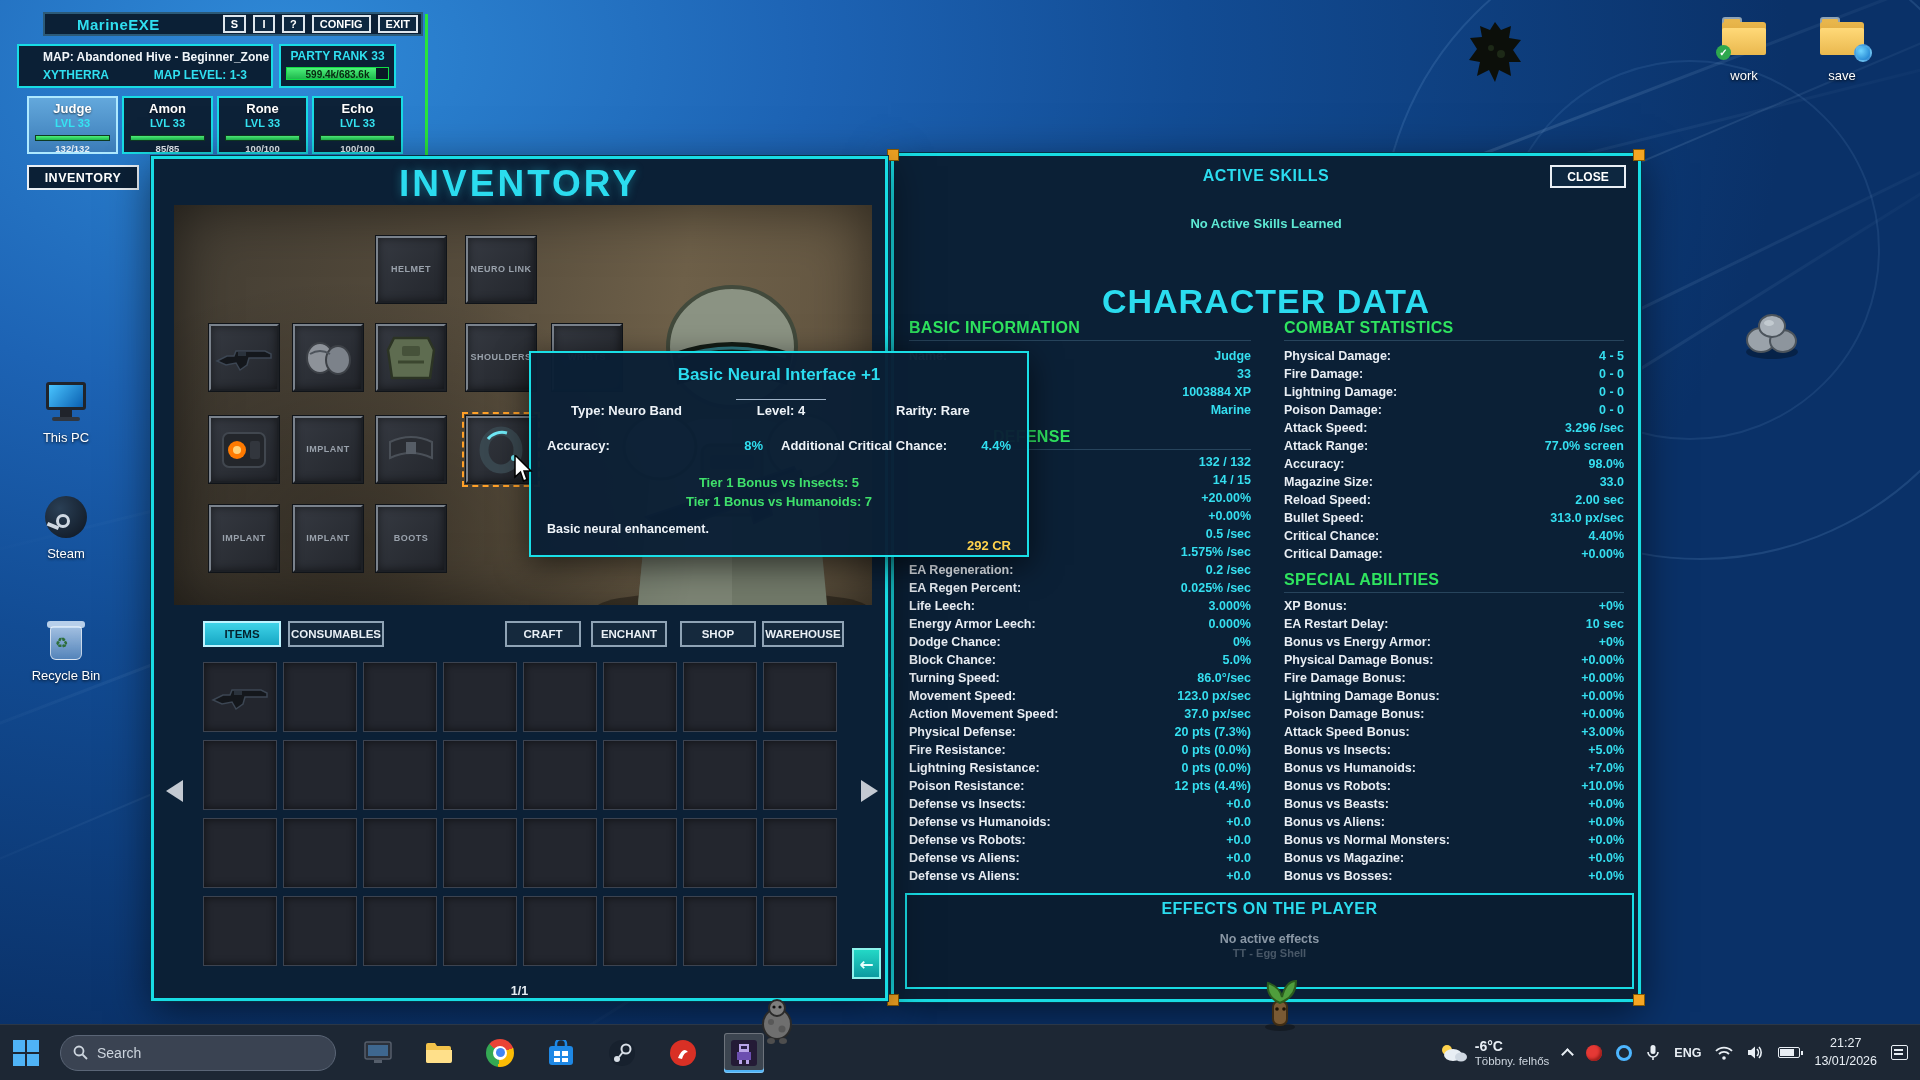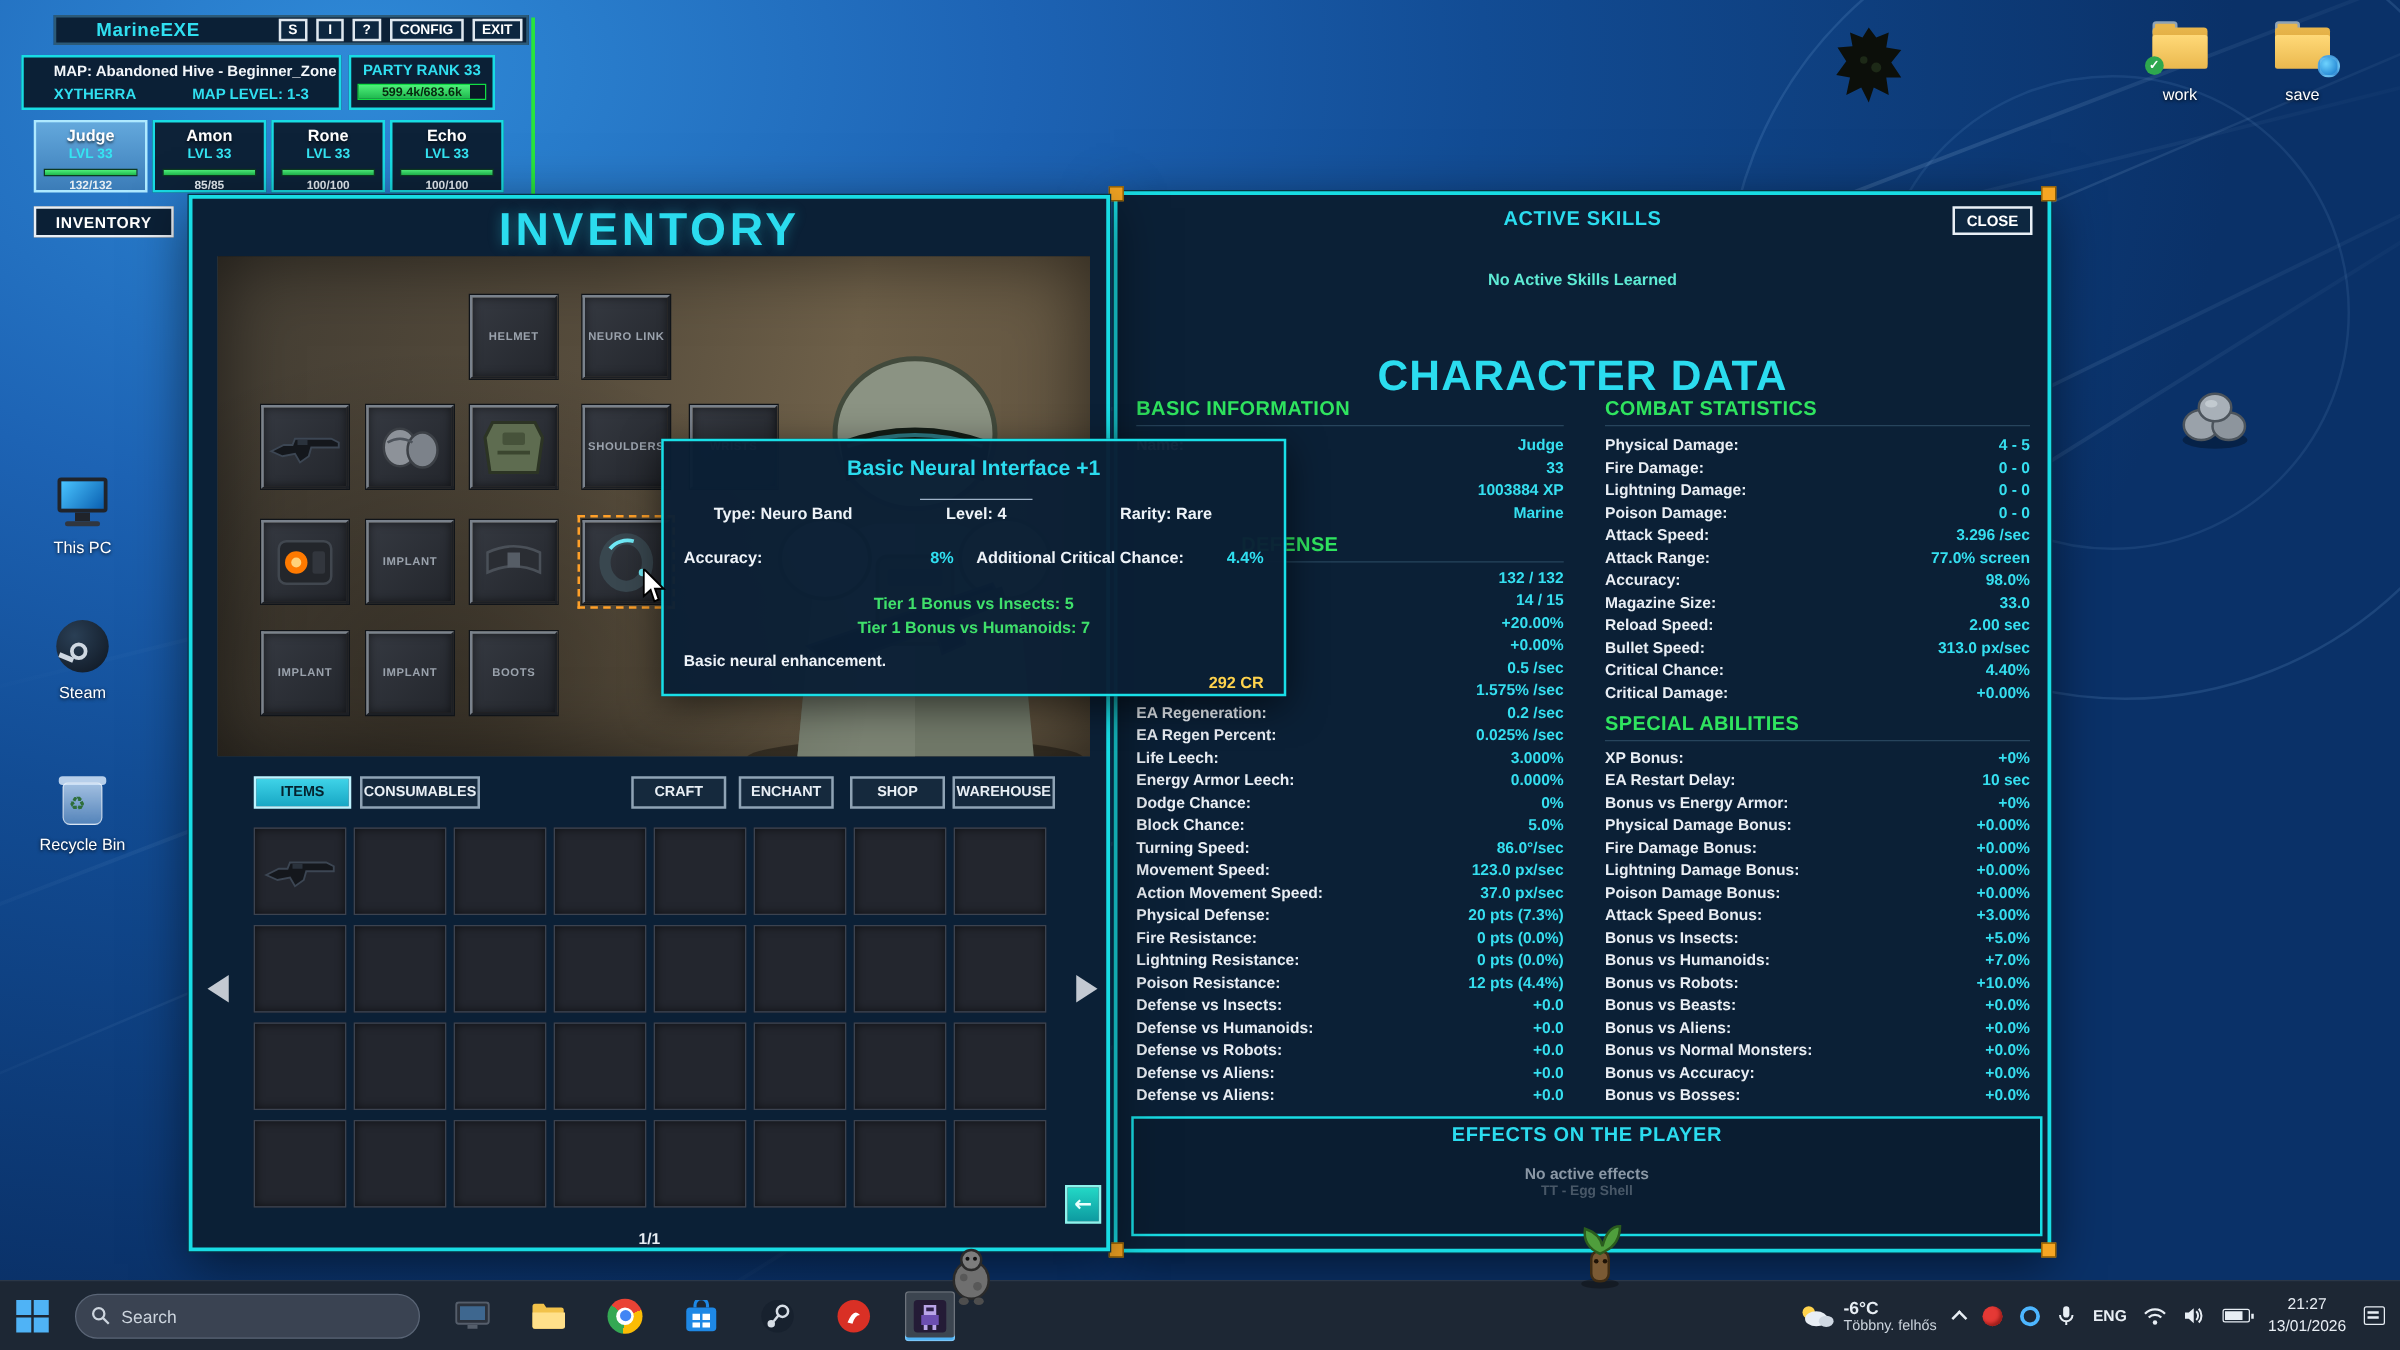--- a/index.html
+++ b/index.html
@@ -98,21 +98,21 @@
   .tt-pair-r-lbl{position:absolute;left:250px;font-size:13px;font-weight:bold;color:#eef3f8}
   .tt-pair-r-val{position:absolute;right:16px;font-size:13px;font-weight:bold;color:#30dff0}
   .tt-bonus{position:absolute;left:0;right:0;text-align:center;font-size:13px;font-weight:bold;color:#3fe06b}
   .tt-desc{position:absolute;left:16px;top:169px;font-size:12.5px;font-weight:bold;color:#eef3f8}
   .tt-price{position:absolute;right:16px;top:185px;font-size:13px;font-weight:bold;color:#ffd34d}
 
   
   #char-window{left:891px;top:153px;width:750px;height:849px;z-index:5}
   .handle{position:absolute;width:12px;height:12px;background:#f6a623;border:1px solid #8a5a00;z-index:13}
   .skills-title{text-align:center;color:#2bdcef;font-weight:bold;font-size:16px;margin-top:11px;letter-spacing:.5px}
-  .close-btn{position:absolute;right:12px;top:9px;width:64px;height:23px;border:2px solid #e9eff5;background:#0d2740;color:#fff;font-weight:bold;font-size:12px;display:flex;align-items:center;justify-content:center}
+  .close-btn{position:absolute;right:12px;top:9px;width:76px;height:23px;border:2px solid #e9eff5;background:#0d2740;color:#fff;font-weight:bold;font-size:12px;display:flex;align-items:center;justify-content:center}
   .no-skills{position:absolute;left:0;right:0;top:60px;text-align:center;color:#5eead4;font-weight:bold;font-size:13px}
   .char-data-title{position:absolute;left:0;right:0;top:126px;text-align:center;color:#2bdcef;font-weight:bold;font-size:34px;letter-spacing:1px}
   .sec-h{position:absolute;color:#2fe45f;font-weight:bold;font-size:16px;letter-spacing:.3px;border-bottom:1px solid #27445c;padding-bottom:3px}
   .stats-col{position:absolute}
   .stat-row{display:flex;justify-content:space-between;align-items:center;height:18px;font-size:12.5px;font-weight:bold;white-space:nowrap}
   .stat-label{color:#e9eef4}
   .stat-value{color:#35dff0}
   .effects-box{position:absolute;left:11px;top:737px;width:729px;height:96px;border:2px solid #18dce4;background:#0a1d31}
   .fx-h{text-align:center;color:#2bdcef;font-weight:bold;font-size:16px;margin-top:5px;letter-spacing:.5px}
   .fx-empty{text-align:center;color:#8a97a5;font-weight:bold;font-size:12.5px;margin-top:14px}
@@ -736,21 +736,21 @@
         <span class="stat-label">Bonus vs Aliens:</span>
         <span class="stat-value">+0.0%</span>
       </div>
 
       <div class="stat-row">
         <span class="stat-label">Bonus vs Normal Monsters:</span>
         <span class="stat-value">+0.0%</span>
       </div>
 
       <div class="stat-row">
-        <span class="stat-label">Bonus vs Accuracy:</span>
+        <span class="stat-label">Bonus vs Magazine:</span>
         <span class="stat-value">+0.0%</span>
       </div>
 
       <div class="stat-row">
         <span class="stat-label">Bonus vs Bosses:</span>
         <span class="stat-value">+0.0%</span>
       </div>
     </div>
 
   <div class="effects-box">

